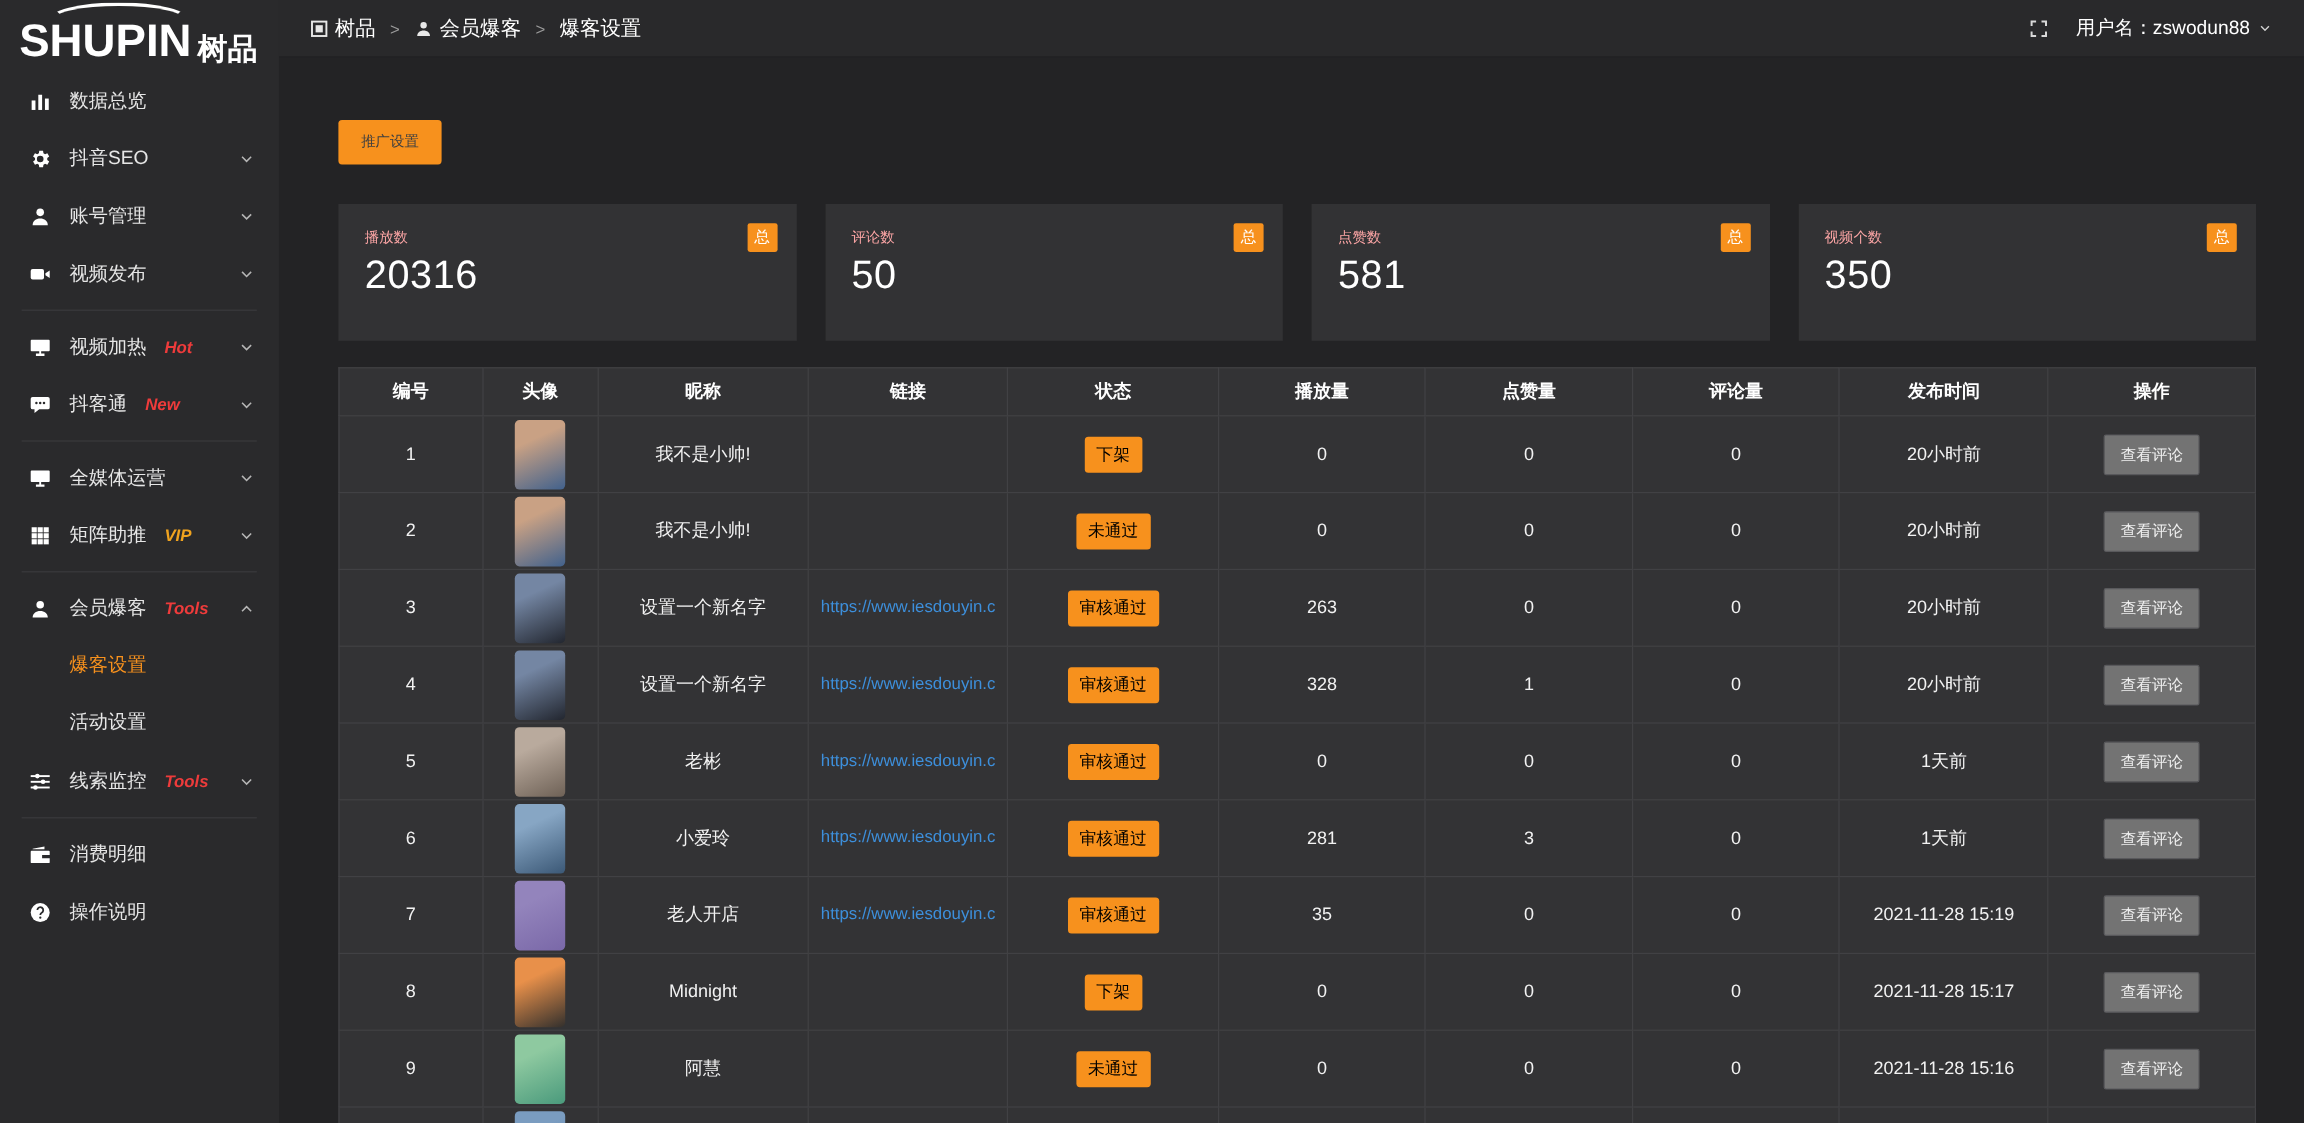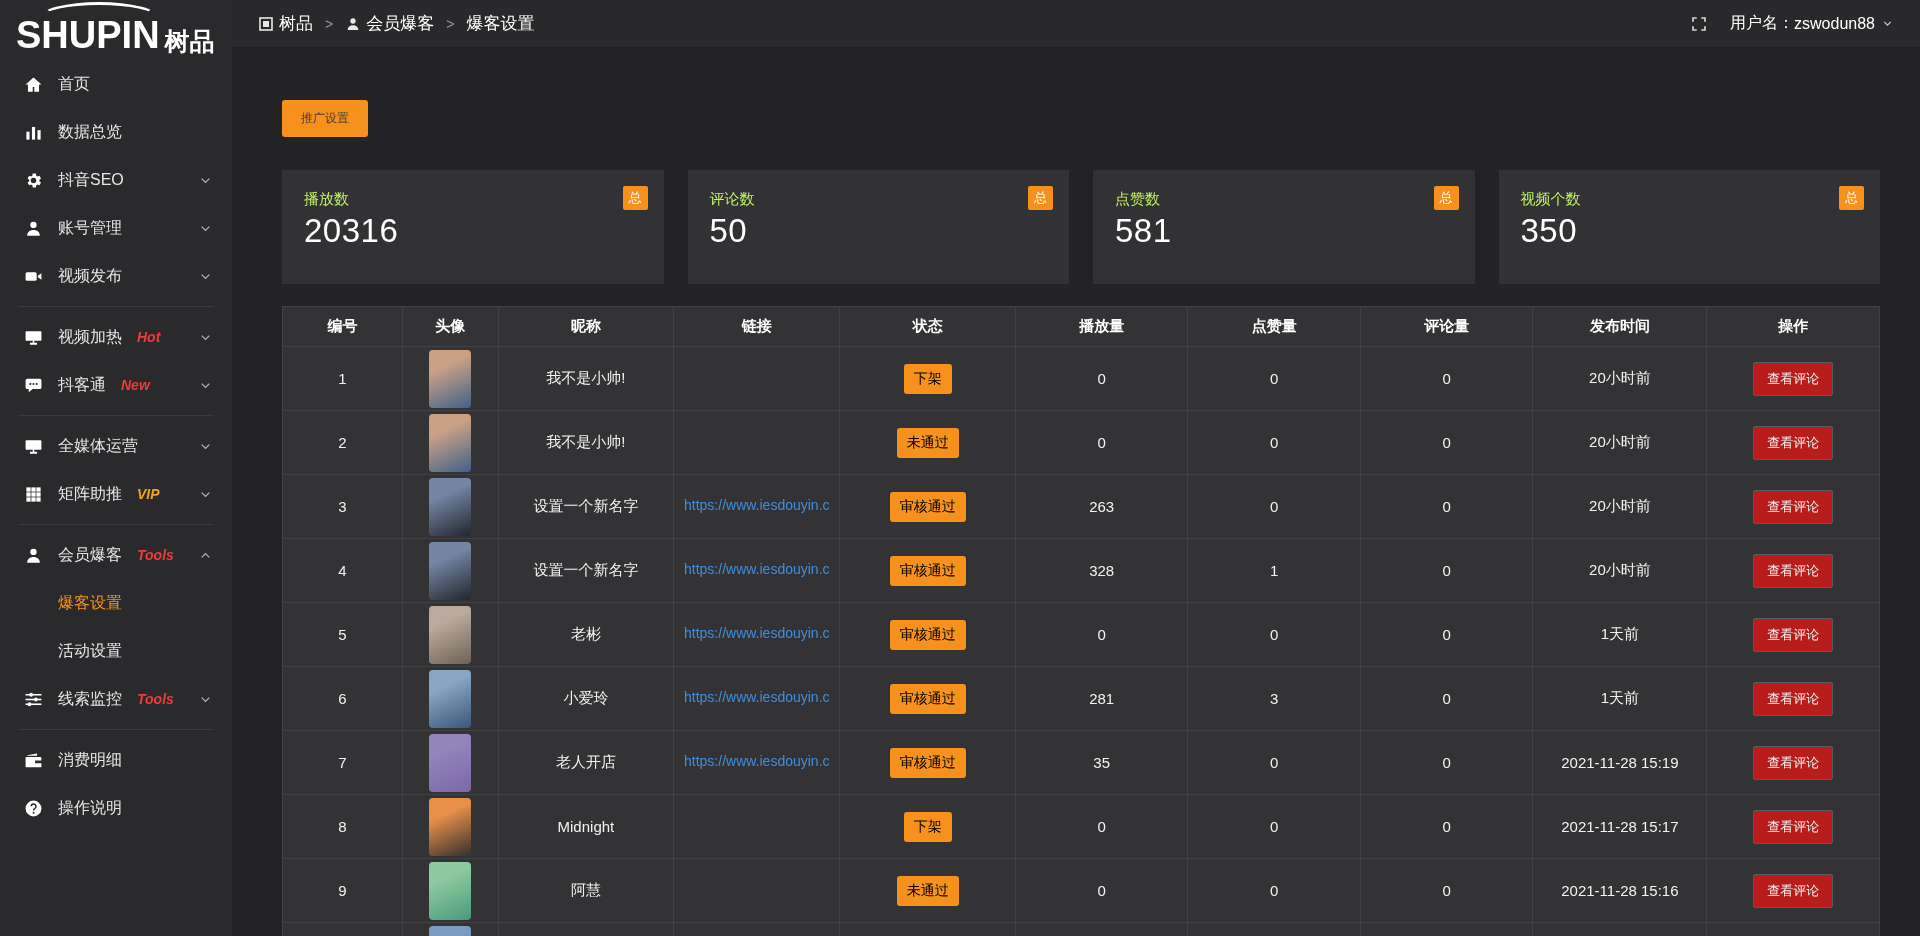--- a/index.html
+++ b/index.html
@@ -43,59 +43,51 @@
   .user-menu { display:flex; align-items:center; font-size:16px; color:#fff; cursor:pointer; }
   .user-chevron { margin-left:6px; color:#cfcfcf; }
   .user-chevron svg { width:13px; height:13px; display:block; }
 
   
   .content { margin-left:232px; padding:100px 40px 0 50px; }
   .promo-btn { background:#f7911d; color:#404040; border:none; border-radius:3px;
     font-size:12px; padding:10px 19px; cursor:pointer; font-family:inherit; }
   .cards { display:grid; grid-template-columns:repeat(4,1fr); gap:24px; margin-top:33px; }
   .card { background:#323234; height:114px; padding:20px 22px; position:relative; }
-  .card-label { font-size:15px; color:#bef264;font-family:Liberation Serif, serif; }
+  .card-label { font-size:12px; color:#fca5a5;font-family:Liberation Serif, serif; }
   .card-value { font-size:33px; color:#fff; margin-top:3px; font-weight:400; letter-spacing:0.5px; }
   .card-badge { position:absolute; top:16px; right:16px; background:#f7911d; color:#fff;
     font-size:13px; padding:3px 6px; border-radius:2px; }
 
   
   .table-wrap { margin-top:22px; }
   table { width:100%; border-collapse:collapse; background:#333335; table-layout:fixed; }
   th { height:40px; font-size:15px; font-weight:bold; color:#fff;
     border:1px solid #414144; text-align:center; }
   td { height:64px; font-size:15px; color:#f2f2f2; border:1px solid #414144; text-align:center; }
   .avatar { width:42px; height:58px; border-radius:4px; margin:0 auto; }
   .link { color:#3d8fdb; font-size:14px; text-decoration:none; cursor:pointer;
     display:inline-block; max-width:96%; overflow:hidden; white-space:nowrap; }
   .link:empty { display:none; }
   .status-badge { display:inline-block; background:#f7911d; color:#000000; font-size:14px;
     padding:6px 10px; border-radius:3px; }
   .status-badge:empty { display:none; }
-  .view-btn { background:#b91c1c; border:1px solid #59595c; color:#f0f0f0; font-size:13px;
+  .view-btn { background:#737373; border:1px solid #59595c; color:#f0f0f0; font-size:13px;
     padding:7px 13px; border-radius:2px; cursor:pointer; font-family:inherit; }
 </style>
 </head>
 <body>
 
 <div class="sidebar">
   <div class="logo">
     <span class="logo-arc"></span>
     <span class="logo-en">SHUPIN</span>
     <span class="logo-cn">树品</span>
   </div>
   <div class="menu">
-      <div class="menu-item">
-        <span class="mi-icon">
-          <svg viewBox="0 0 24 24">
-            <path fill="currentColor" d="M12 3 2 12h3v9h6v-6h2v6h6v-9h3z"></path>
-          </svg>
-        </span>
-        <span class="mi-label">首页</span>
-      </div>
       <div class="menu-item">
         <span class="mi-icon">
           <svg viewBox="0 0 24 24" fill="currentColor">
             <rect x="3" y="11" width="4" height="10"></rect>
             <rect x="10" y="5" width="4" height="16"></rect>
             <rect x="17" y="9" width="4" height="12"></rect>
           </svg>
         </span>
         <span class="mi-label">数据总览</span>
       </div>

